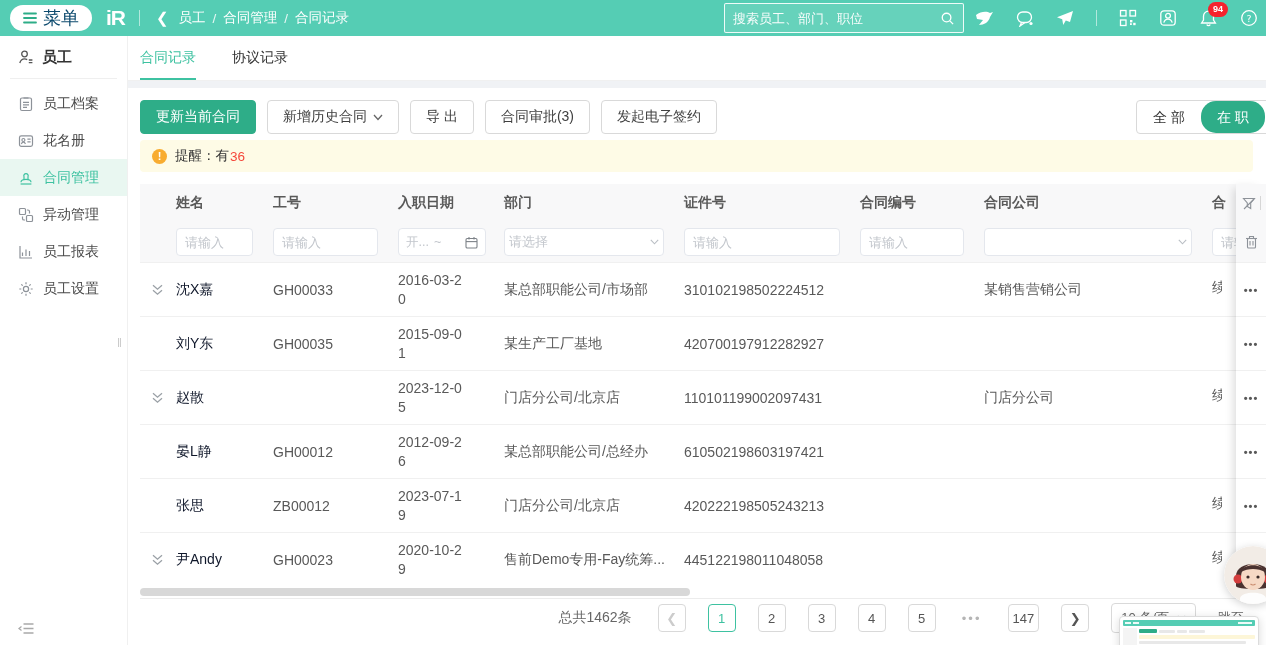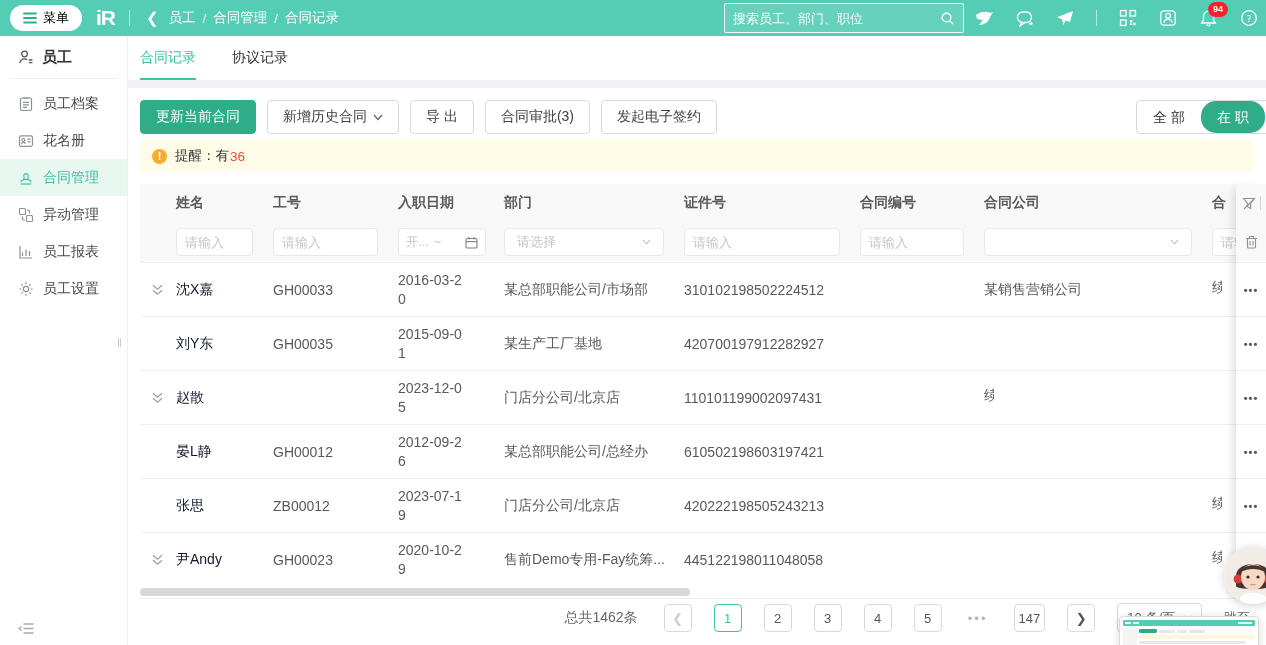--- a/index.html
+++ b/index.html
@@ -3,21 +3,21 @@
 <meta charset="utf-8">
 <style>
   html,body{margin:0;padding:0;background:#fff;}
   .stage{position:relative;width:1266px;height:645px;overflow:hidden;background:#fff;
          font-family:"Liberation Sans","DejaVu Sans",sans-serif;color:#333;font-size:14px;}
   svg{display:block;}
 
   
   .topbar{position:absolute;left:0;top:0;width:1266px;height:36px;background:#55cdb4;display:flex;align-items:center;z-index:5;}
   .menu-pill{display:flex;align-items:center;gap:6px;height:26px;margin-left:10px;padding:0 13px;background:#fff;border-radius:14px;cursor:pointer;}
-  .menu-pill span{font-size:13px;color:#000000;}
+  .menu-pill span{font-size:18px;color:#0c4a6e;}
   .logo{color:#fff;font-weight:900;font-size:21px;letter-spacing:-1px;margin-left:14px;}
   .tb-div{width:1px;height:16px;background:rgba(255,255,255,.55);margin:0 12px 0 14px;}
   .back{color:#fff;font-size:15px;margin:0 10px 0 4px;cursor:pointer;}
   .crumbs{display:flex;align-items:center;gap:7px;color:#fff;font-size:13.5px;}
   .crumbs .sep{opacity:.85;}
   .tb-search{position:absolute;left:724px;top:3px;width:238px;height:28px;border:1px solid rgba(255,255,255,.9);
              border-radius:2px;background:rgba(255,255,255,.10);display:flex;align-items:center;}
   .tb-search input{flex:1;border:none;outline:none;background:transparent;color:#fff;font-size:13px;padding:0 8px;}
   .tb-search input::placeholder{color:rgba(255,255,255,.95);}
   .tb-icons{position:absolute;right:8px;top:0;height:36px;display:flex;align-items:center;gap:22px;}
@@ -71,36 +71,36 @@
   .row{height:53px;border-top:1px solid #f0f0f0;background:#fff;}
   .row .cell.c-name{color:#0f172a;cursor:pointer;}
   .c-exp{display:flex;justify-content:center;padding-left:6px;color:#9aa0a6;cursor:pointer;}
   .datewrap{display:inline-block;width:68px;word-break:break-all;white-space:normal;line-height:19px;}
   .clip10{max-width:18px;padding-right:0;}
   .clipcell span{display:inline-block;width:10px;overflow:hidden;white-space:nowrap;}
   .fin{height:28px;width:calc(100% - 12px);border:1px solid #e4e7ed;border-radius:4px;background:#fff;
        padding:0 8px;font-size:13px;color:#333;box-sizing:border-box;outline:none;}
   .fin::placeholder{color:#c2c6cc;}
   .fsel{height:28px;width:calc(100% - 12px);border:1px solid #e4e7ed;border-radius:4px;background:#fff;box-sizing:border-box;
-        display:flex;align-items:center;justify-content:space-between;padding:0 12px;color:#c2c6cc;font-size:13px;cursor:pointer;}
+        display:flex;align-items:center;justify-content:space-between;padding:0 4px;color:#c2c6cc;font-size:13px;cursor:pointer;}
   .fdate{height:28px;width:88px;border:1px solid #e4e7ed;border-radius:4px;background:#fff;box-sizing:border-box;
          display:flex;align-items:center;gap:5px;padding:0 7px;color:#c2c6cc;font-size:12.5px;cursor:pointer;}
 
   
   .opscol{position:absolute;right:0;top:96px;width:30px;height:396px;background:#fff;z-index:3;
           box-shadow:-6px 0 10px -4px rgba(0,0,0,.15);}
   .opshead{height:38px;background:#f8f8f9;display:flex;align-items:center;justify-content:center;gap:4px;color:#8d9299;}
   .opsfilter{height:40px;background:#f8f8f9;display:flex;align-items:center;justify-content:center;color:#8d9299;}
   .opsrow{height:53px;border-top:1px solid #f0f0f0;display:flex;align-items:center;justify-content:center;
           color:#595959;font-size:11px;letter-spacing:1px;cursor:pointer;font-weight:bold;}
 
   
   .hscroll{position:absolute;left:13px;top:500px;width:550px;height:8px;border-radius:4px;background:#d8d8d8;cursor:pointer;}
   .tbl-bottom{position:absolute;left:13px;top:510px;right:26px;height:1px;background:#ececec;}
-  .pager{position:absolute;right:16px;top:516px;height:28px;display:flex;align-items:center;gap:22px;color:#666;}
+  .pager{position:absolute;right:22px;top:516px;height:28px;display:flex;align-items:center;gap:22px;color:#666;}
   .pg-total{margin-right:4px;}
   .pg{min-width:28px;height:28px;border:1px solid #d9d9d9;border-radius:4px;background:#fff;box-sizing:border-box;
       display:flex;align-items:center;justify-content:center;font-size:13px;color:#555;cursor:pointer;padding:0 4px;}
   .pg.active{border-color:#3ec2a1;color:#3ec2a1;}
   .pg.disabled{color:#ccc;cursor:default;}
   .pg.dots{border:none;color:#b5b5b5;letter-spacing:2px;}
   .pg-size{height:28px;border:1px solid #d9d9d9;border-radius:4px;background:#fff;display:flex;align-items:center;gap:8px;
            padding:0 9px;font-size:13px;color:#666;cursor:pointer;}
   .pg-jump{font-size:13px;color:#666;}
 
@@ -422,20 +422,21 @@
                   <path d="M1 6.2 L5.5 10.2 L10 6.2"></path>
                 </g>
               </svg>
           </div>
           <div class="cell c-name">赵散</div>
           <div class="cell"></div>
           <div class="cell"><span class="datewrap">2023-12-05</span></div>
           <div class="cell">门店分公司/北京店</div>
           <div class="cell">110101199002097431</div>
           <div class="cell"></div>
+          <div class="cell">门店分公司</div>
           <div class="cell clipcell"><span>续</span></div>
         </div>
 
         <div class="cols row">
           <div class="c-exp"></div>
           <div class="cell c-name">晏L静</div>
           <div class="cell">GH00012</div>
           <div class="cell"><span class="datewrap">2012-09-26</span></div>
           <div class="cell">某总部职能公司/总经办</div>
           <div class="cell">610502198603197421</div>

